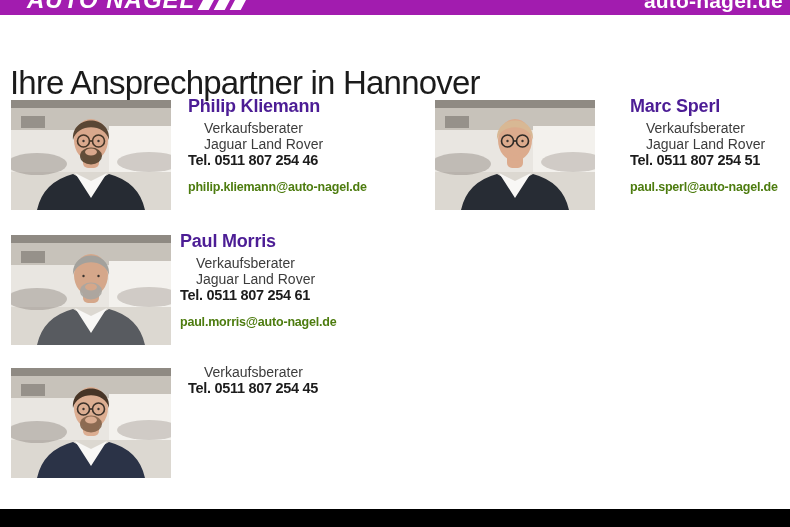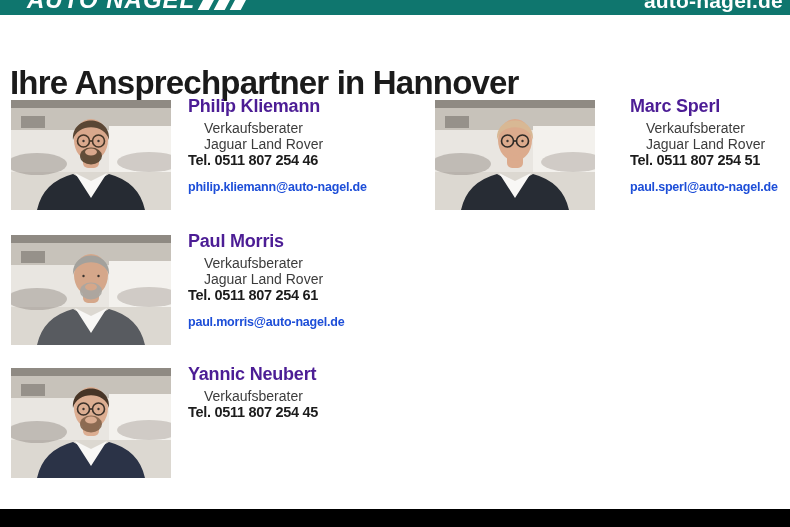--- a/index.html
+++ b/index.html
@@ -12,21 +12,21 @@
     position: relative;
     width: 790px;
     height: 527px;
     background: #ffffff;
     overflow: hidden;
   }
 
   
   .topbar {
     position: absolute; top: 0; left: 0; width: 790px; height: 15px;
-    background: #0f766e; overflow: hidden;
+    background: #a21caf; overflow: hidden;
   }
   .logo {
     position: absolute; left: 27px; top: -14px;
     display: flex; align-items: center;
     color: #ffffff; font-weight: 700; font-style: italic;
     font-size: 24px; letter-spacing: 1px; white-space: nowrap;
   }
   .logo-marks { display: inline-flex; gap: 5px; margin-left: 8px; }
   .logo-marks .mark {
     width: 11px; height: 20px; background: #ffffff;
@@ -40,21 +40,21 @@
 
   
   .bottombar {
     position: absolute; left: 0; bottom: 0; width: 790px; height: 18px;
     background: #000000;
   }
 
   
   .title {
     position: absolute; left: 10px; top: 42px;
-    font-size: 33px; font-weight: 700; color: #1b1b1b;
+    font-size: 33px; font-weight: 400; color: #1b1b1b;
     letter-spacing: -0.8px; white-space: nowrap;
   }
 
   
   .photo {
     position: absolute; width: 160px; height: 110px;
     overflow: hidden; background: #e9e6e1;
   }
   .photo svg { display: block; width: 160px; height: 110px; }
 
@@ -66,21 +66,21 @@
   }
   .role, .division {
     font-size: 14px; color: #3c3c3c; line-height: 16px; margin-left: 16px;
   }
   .phone {
     font-size: 14.5px; font-weight: 700; color: #1c1c1c;
     letter-spacing: -0.3px;
   }
   .email {
     margin-top: 12px;
-    font-size: 12.5px; font-weight: 700; color: #1d4ed8;
+    font-size: 12.5px; font-weight: 700; color: #4d7c0f;
     letter-spacing: -0.2px;
   }
 </style>
 </head>
 <body>
 
 <div class="canvas">
 
   <div class="topbar">
     <div class="logo">
@@ -183,21 +183,21 @@
       <ellipse cx="80" cy="52" rx="6" ry="3.5" fill="#d5a78a"></ellipse>
       <circle cx="72.5" cy="41" r="1.2" fill="#3a3430"></circle>
       <circle cx="87.5" cy="41" r="1.2" fill="#3a3430"></circle>
       <g fill="none" stroke-width="1.6" stroke="none">
         <circle cx="72.5" cy="41" r="6"></circle>
           <circle cx="87.5" cy="41" r="6"></circle>
           <path d="M78.5,41 L81.5,41"></path>
       </g>
     </svg>
   </div>
-  <div class="info" style="left:188px; top:231px;">
+  <div class="info" style="left:180px; top:231px;">
     <h2 class="name">Paul Morris</h2>
     <div class="role">Verkaufsberater</div>
     <div class="division">Jaguar Land Rover</div>
     <div class="phone">Tel. 0511 807 254 61</div>
     <div class="email">paul.morris@auto-nagel.de</div>
   </div>
 
   <div class="photo" style="left:11px; top:368px;">
     <svg viewBox="0 0 160 110">
       <rect x="0" y="0" width="160" height="110" fill="#e9e6e1"></rect>
@@ -218,20 +218,19 @@
       <circle cx="72.5" cy="41" r="1.2" fill="#3a3430"></circle>
       <circle cx="87.5" cy="41" r="1.2" fill="#3a3430"></circle>
       <g fill="none" stroke-width="1.6" stroke="#3a3028">
         <circle cx="72.5" cy="41" r="6"></circle>
           <circle cx="87.5" cy="41" r="6"></circle>
           <path d="M78.5,41 L81.5,41"></path>
       </g>
     </svg>
   </div>
   <div class="info" style="left:188px; top:364px;">
-    <h2 class="name">Yannic Neubert</h2>
     <div class="role">Verkaufsberater</div>
     <div class="phone">Tel. 0511 807 254 45</div>
   </div>
 
   <div class="bottombar"></div>
 
 </div>
 
 </body></html>

